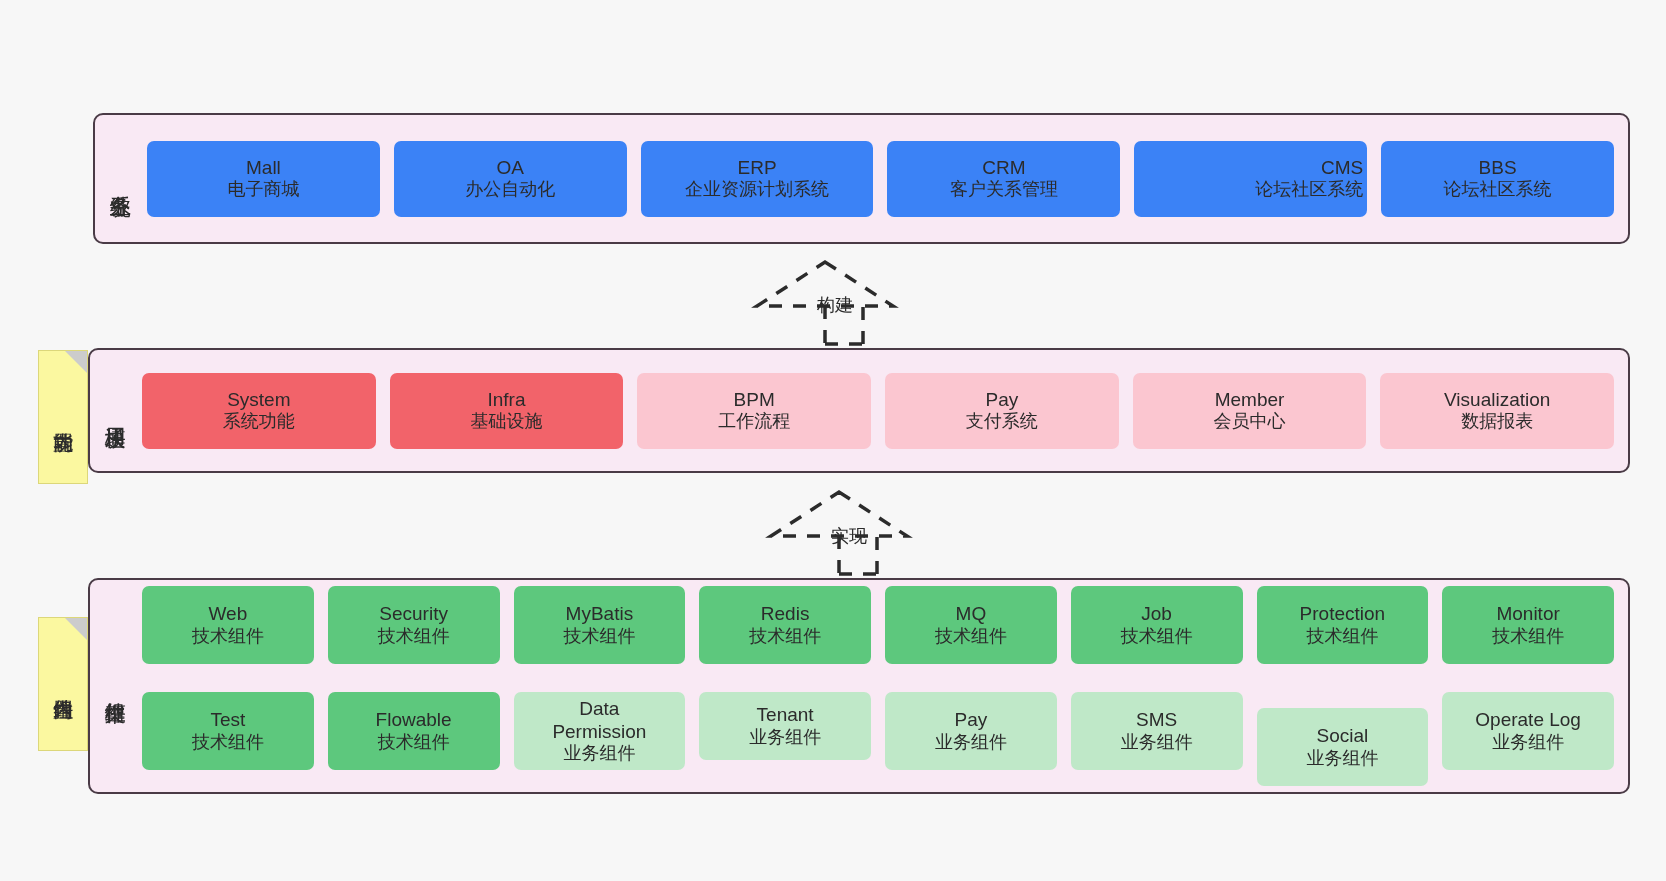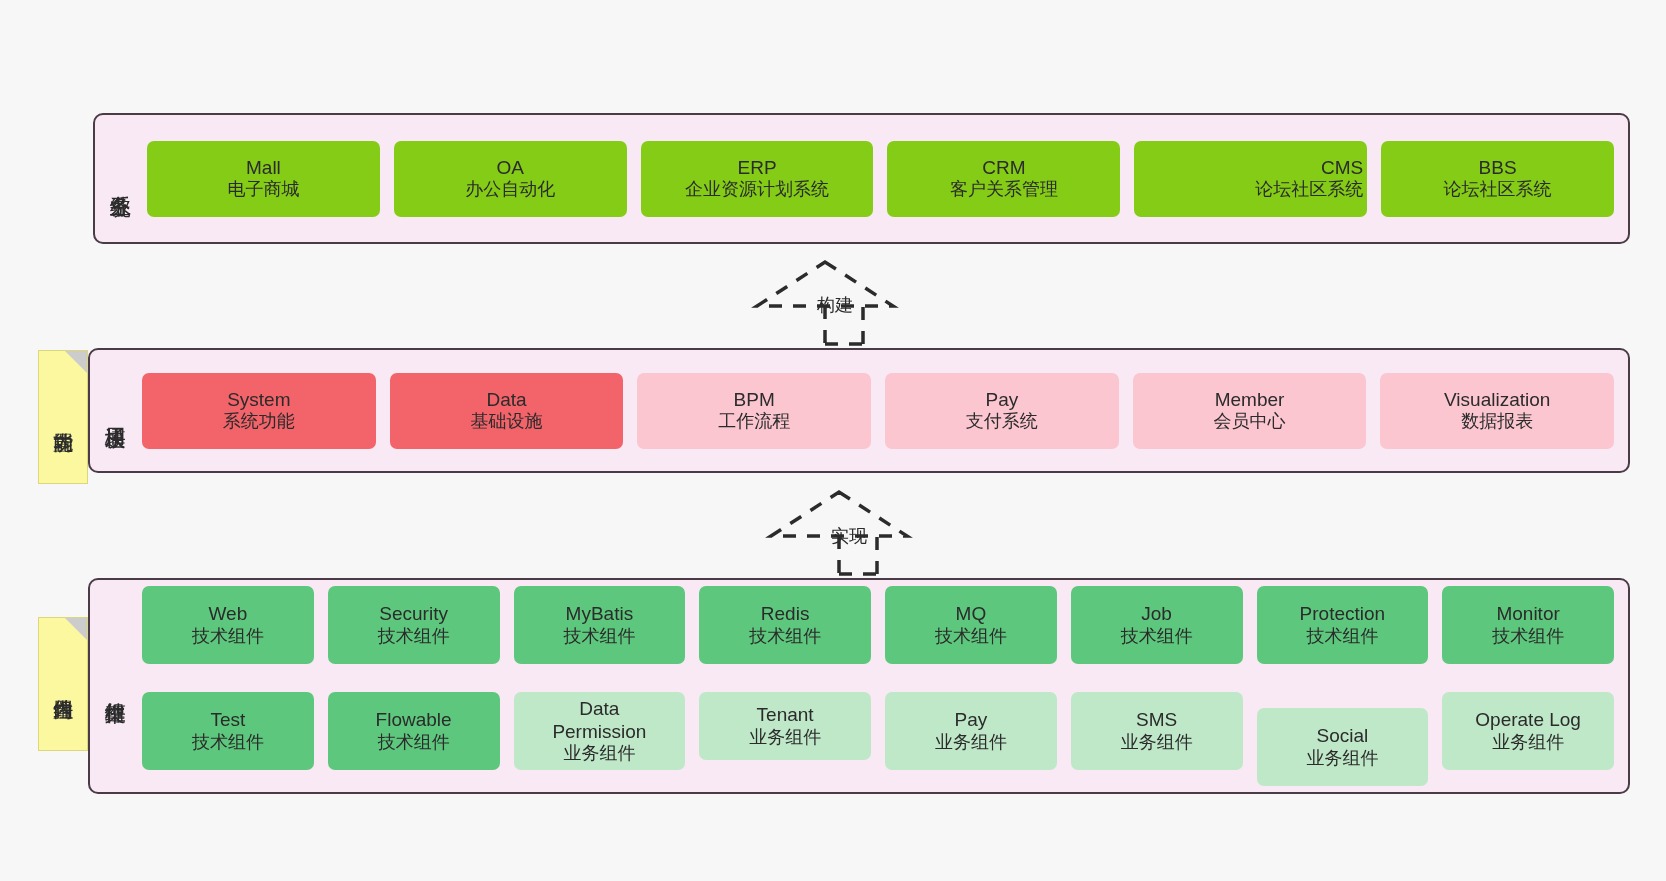--- a/index.html
+++ b/index.html
@@ -79,21 +79,21 @@
     align-items: center;
     justify-content: center;
     text-align: center;
     line-height: 1.22;
     color: #2b2b2b;
     padding: 4px 4px;
   }
   .card .t1 { font-size: 19px; }
   .card .t2 { font-size: 18px; }
 
-  .card.blue        { background: #84cc16; }
+  .card.blue        { background: #3b82f6; }
   .card.red         { background: #f2636a; }
   .card.pink        { background: #fbc6d0; }
   .card.green       { background: #5dc87d; }
   .card.lightgreen  { background: #bfe8c8; }
 
   
   .note {
     position: absolute;
     box-sizing: border-box;
     background: #fbf8a0;
@@ -187,21 +187,21 @@
   </div>
 
   <div class="layer" id="layer-common" style="left:88px; top:348px; width:1542px; height:125px;">
     <div class="layer-title">通用模块</div>
     <div class="layer-body">
       <div class="card red" style="height:76px;">
         <div class="t1">System</div>
         <div class="t2">系统功能</div>
       </div>
       <div class="card red" style="height:76px;">
-        <div class="t1">Data</div>
+        <div class="t1">Infra</div>
         <div class="t2">基础设施</div>
       </div>
       <div class="card pink" style="height:76px;">
         <div class="t1">BPM</div>
         <div class="t2">工作流程</div>
       </div>
       <div class="card pink" style="height:76px;">
         <div class="t1">Pay</div>
         <div class="t2">支付系统</div>
       </div>

